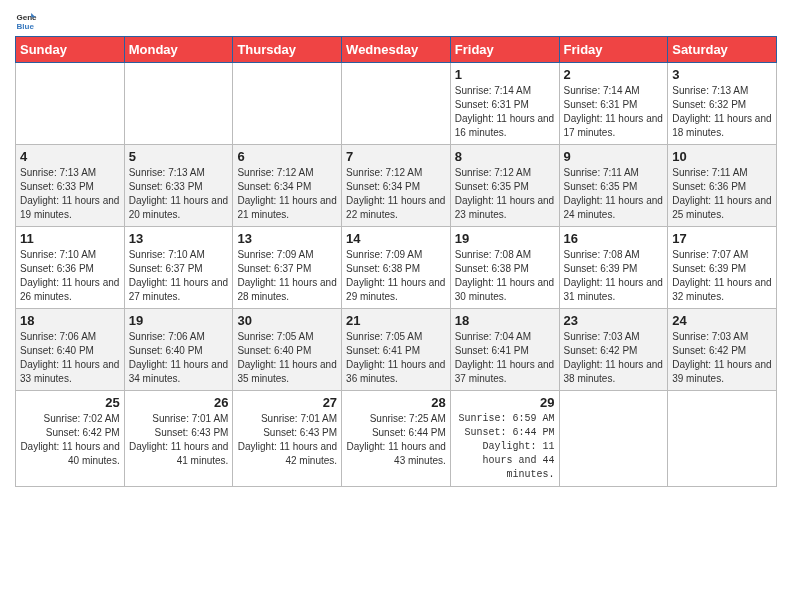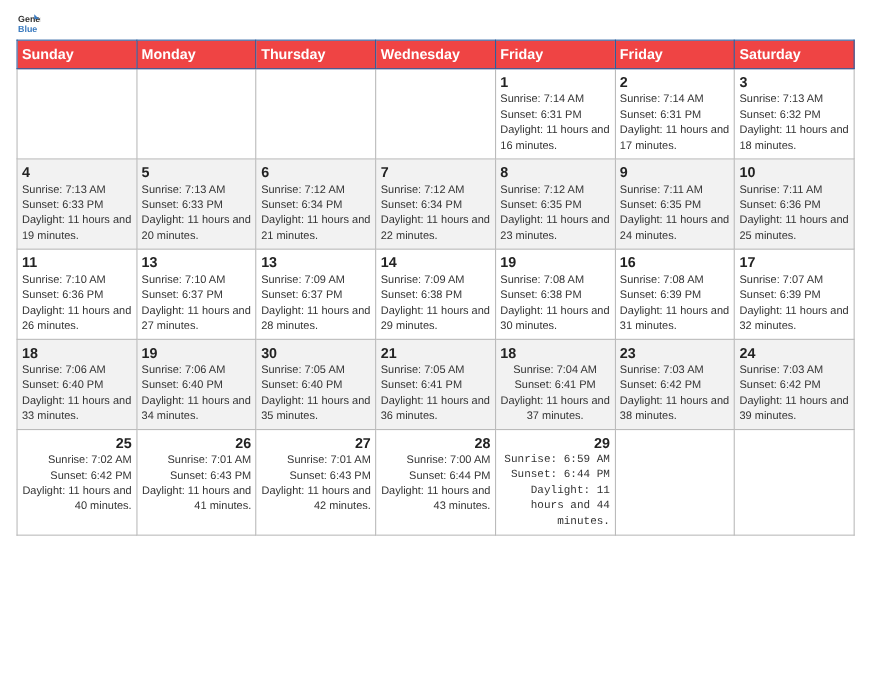--- a/index.html
+++ b/index.html
@@ -257,21 +257,21 @@
 Daylight: 11 hours and 35 minutes.</div>
           </td>
           <td>
             <span class="day-number">21</span>
             <div class="day-info" style="white-space: pre-line;">Sunrise: 7:05 AM
 Sunset: 6:41 PM
 Daylight: 11 hours and 36 minutes.</div>
           </td>
           <td>
             <span class="day-number">18</span>
-            <div class="day-info" style="white-space: pre-line; text-align: center;">Sunrise: 7:04 AM
+            <div class="day-info" style="white-space: pre-line;">Sunrise: 7:04 AM
 Sunset: 6:41 PM
 Daylight: 11 hours and 37 minutes.</div>
           </td>
           <td>
             <span class="day-number">23</span>
             <div class="day-info" style="white-space: pre-line;">Sunrise: 7:03 AM
 Sunset: 6:42 PM
 Daylight: 11 hours and 38 minutes.</div>
           </td>
           <td>
@@ -295,21 +295,21 @@
 Daylight: 11 hours and 41 minutes.</div>
           </td>
           <td>
             <span class="day-number">27</span>
             <div class="day-info" style="white-space: pre-line;">Sunrise: 7:01 AM
 Sunset: 6:43 PM
 Daylight: 11 hours and 42 minutes.</div>
           </td>
           <td>
             <span class="day-number">28</span>
-            <div class="day-info" style="white-space: pre-line;">Sunrise: 7:00 AM
+            <div class="day-info" style="white-space: pre-line;">Sunrise: 7:25 AM
 Sunset: 6:44 PM
 Daylight: 11 hours and 43 minutes.</div>
           </td>
           <td>
             <span class="day-number">29</span>
             <div class="day-info" style="white-space: pre-line; font-family: Liberation Mono, monospace;">Sunrise: 6:59 AM
 Sunset: 6:44 PM
 Daylight: 11 hours and 44 minutes.</div>
           </td>
           <td class="empty-cell"></td>

